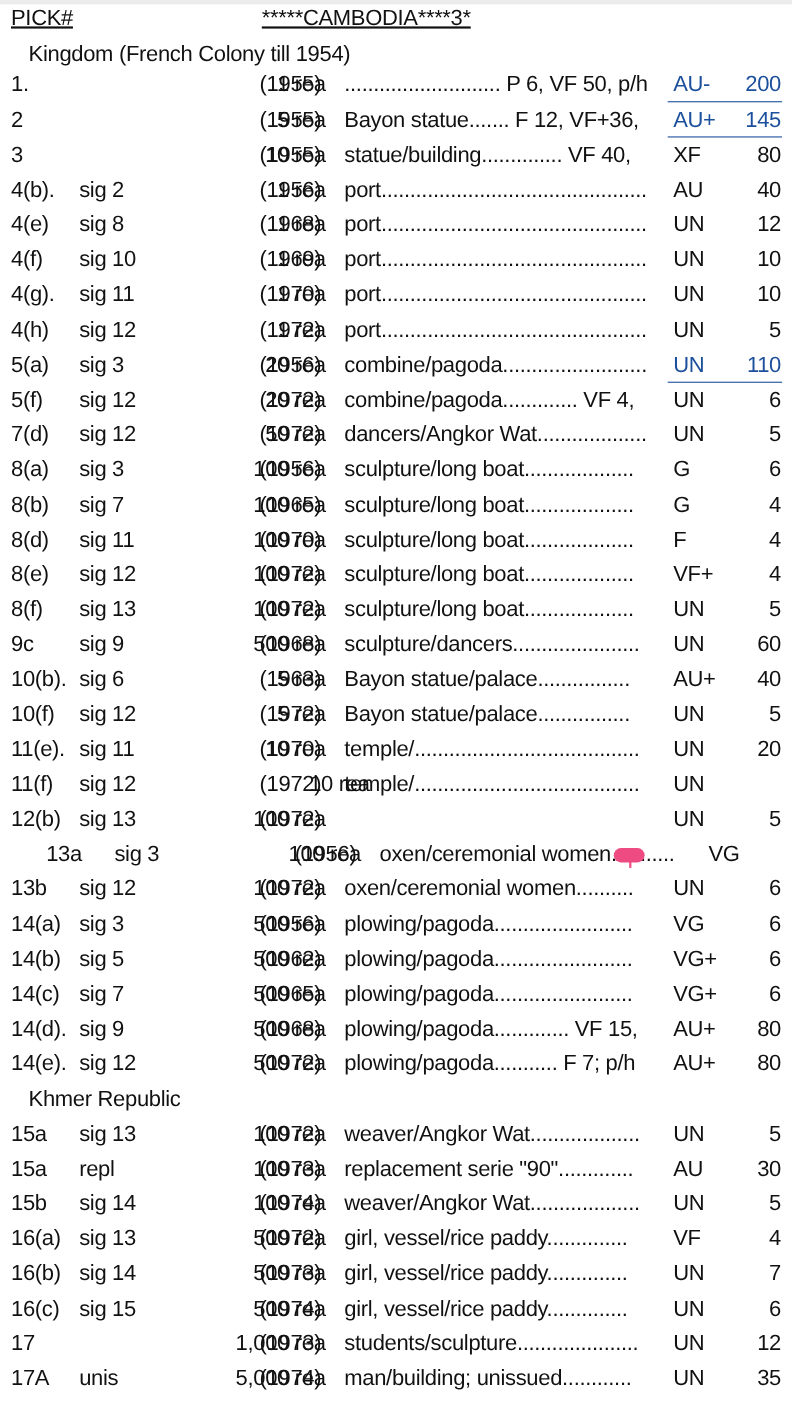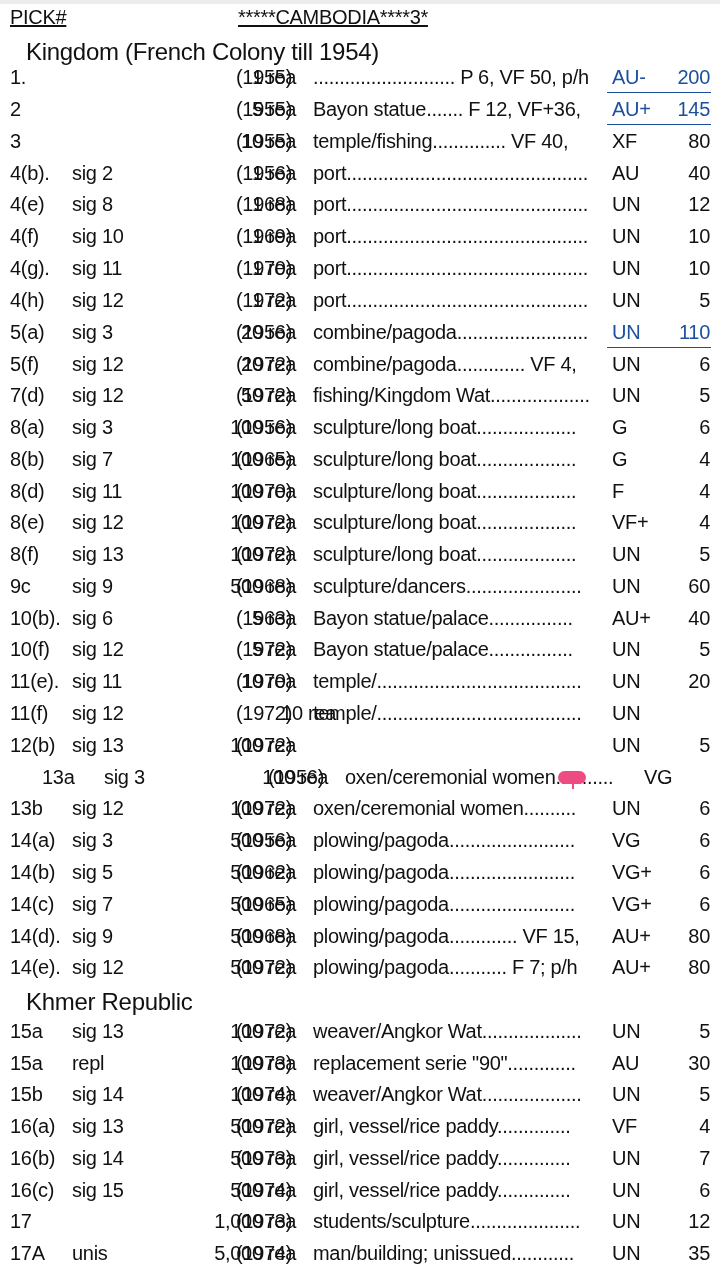--- a/index.html
+++ b/index.html
@@ -2,21 +2,21 @@
 <html><head>
 <meta charset="utf-8">
 <style>
   html,body{margin:0;padding:0;background:#fff;}
   body{width:720px;height:1277px;position:relative;overflow:hidden;
        font-family:"Liberation Sans","DejaVu Sans",sans-serif;color:#111;}
   .topline{position:absolute;left:0;top:0;width:720px;height:4px;background:#ececec;}
   .hdr{position:absolute;top:6px;font-size:20px;font-weight:normal;text-decoration:underline;letter-spacing:-0.3px;}
   .hdr-pick{left:10px;}
   .hdr-title{left:238px;}
-  .section{position:absolute;left:26px;font-size:24px;letter-spacing:-0.3px;}
+  .section{position:absolute;left:26px;font-size:20px;letter-spacing:-0.3px;}
   .row{position:absolute;left:0;width:720px;height:31px;font-size:20px;letter-spacing:-0.3px;}
   .row span{position:absolute;white-space:pre;top:0;}
   .c-pick{left:10px;}
   .c-sig{left:72px;}
   .c-den{right:424px;text-align:right;}
   .c-year{left:236px;}
   .c-desc{left:313px;}
   .c-grade{left:612px;}
   .c-price{right:10px;text-align:right;}
   .link{color:#1c4f9c;text-decoration:underline;text-decoration-color:#1c4f9c;}
@@ -52,21 +52,21 @@
       <span class="c-desc">Bayon statue....... F 12, VF+36,</span>
       <span class="c-grade link" style="text-decoration: none;">AU+</span>
       <span class="c-price link" style="text-decoration: none;">145</span>
       <div class="linkwrap" style="left: 607px; right: 9px;"></div>
     </div>
     <div class="row" style="top: 130px;">
       <span class="c-pick">3</span>
       <span class="c-sig"></span>
       <span class="c-den">10 rea</span>
       <span class="c-year">(1955)</span>
-      <span class="c-desc">temple/fishing.............. VF 40,</span>
+      <span class="c-desc">statue/building.............. VF 40,</span>
       <span class="c-grade">XF</span>
       <span class="c-price">80</span>
     </div>
     <div class="row" style="top: 162px;">
       <span class="c-pick">4(b).</span>
       <span class="c-sig">sig 2</span>
       <span class="c-den">1 rea</span>
       <span class="c-year">(1956)</span>
       <span class="c-desc">port..............................................</span>
       <span class="c-grade">AU</span>
@@ -125,21 +125,21 @@
       <span class="c-year">(1972)</span>
       <span class="c-desc">combine/pagoda............. VF 4,</span>
       <span class="c-grade">UN</span>
       <span class="c-price">6</span>
     </div>
     <div class="row" style="top: 384px;">
       <span class="c-pick">7(d)</span>
       <span class="c-sig">sig 12</span>
       <span class="c-den">50 rea</span>
       <span class="c-year">(1972)</span>
-      <span class="c-desc">fishing/Kingdom Wat...................</span>
+      <span class="c-desc">dancers/Angkor Wat...................</span>
       <span class="c-grade">UN</span>
       <span class="c-price">5</span>
     </div>
     <div class="row" style="top: 416px;">
       <span class="c-pick">8(a)</span>
       <span class="c-sig">sig 3</span>
       <span class="c-den">100 rea</span>
       <span class="c-year">(1956)</span>
       <span class="c-desc">sculpture/long boat...................</span>
       <span class="c-grade">G</span>

